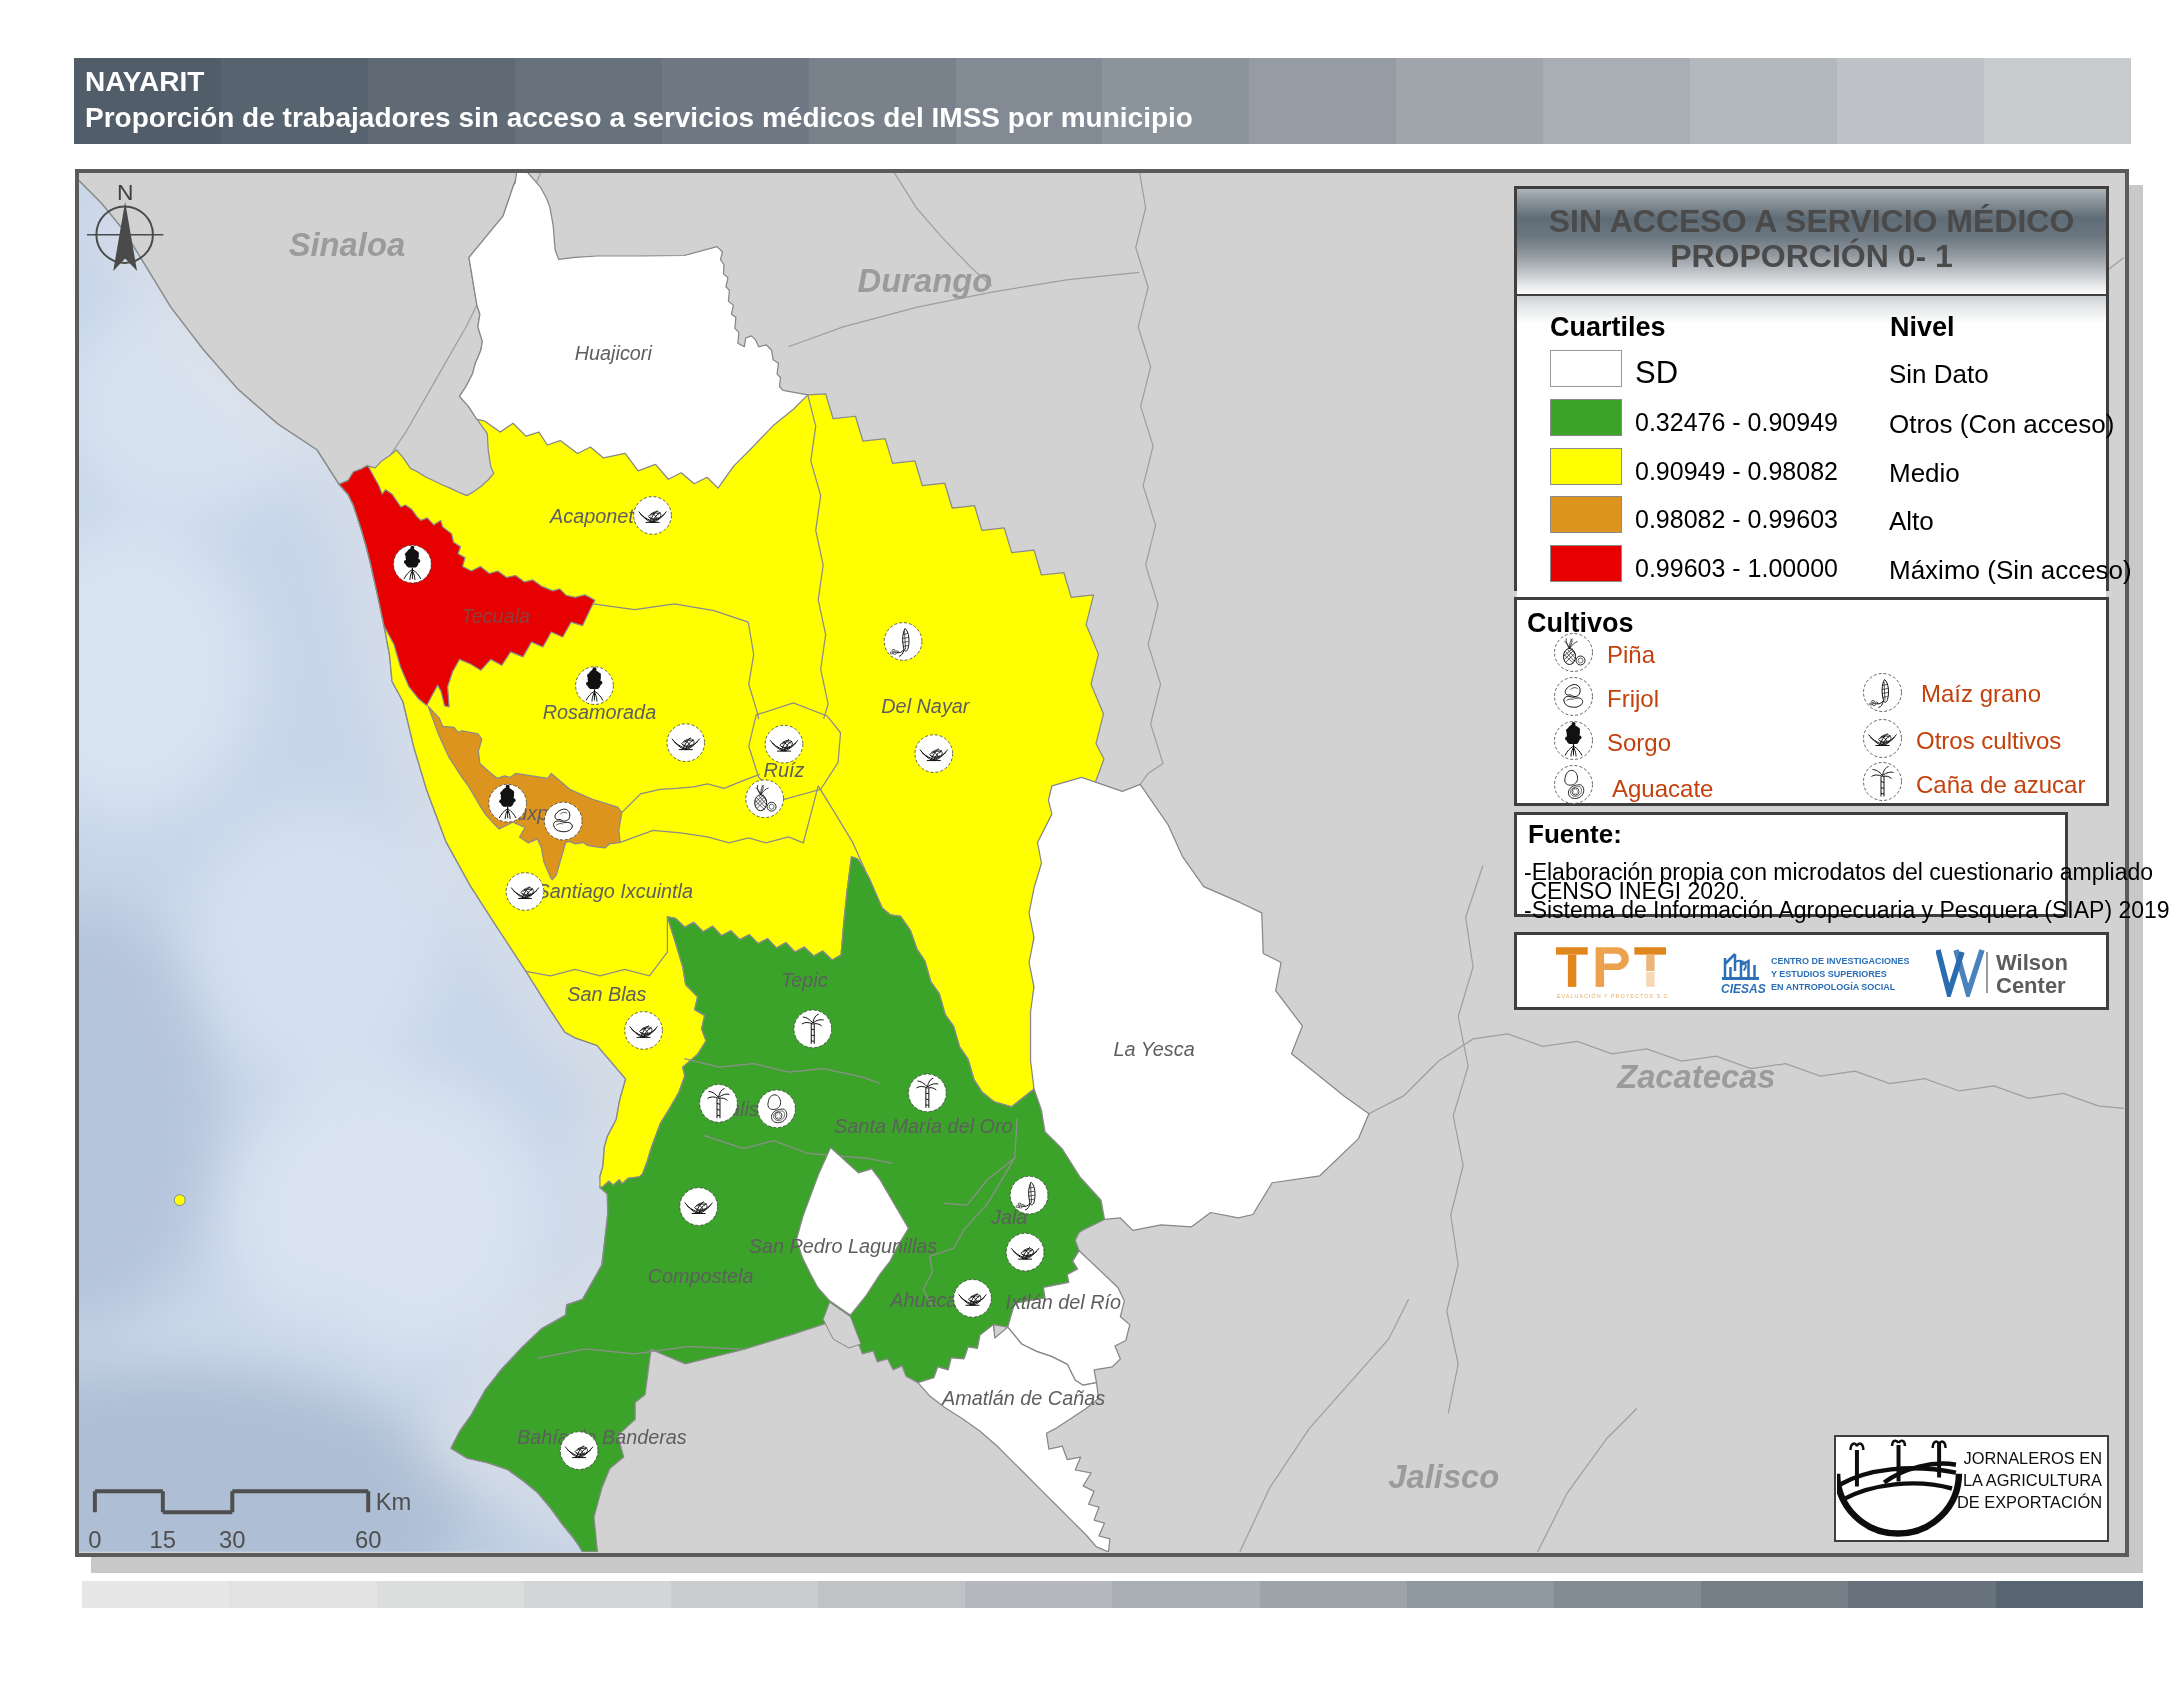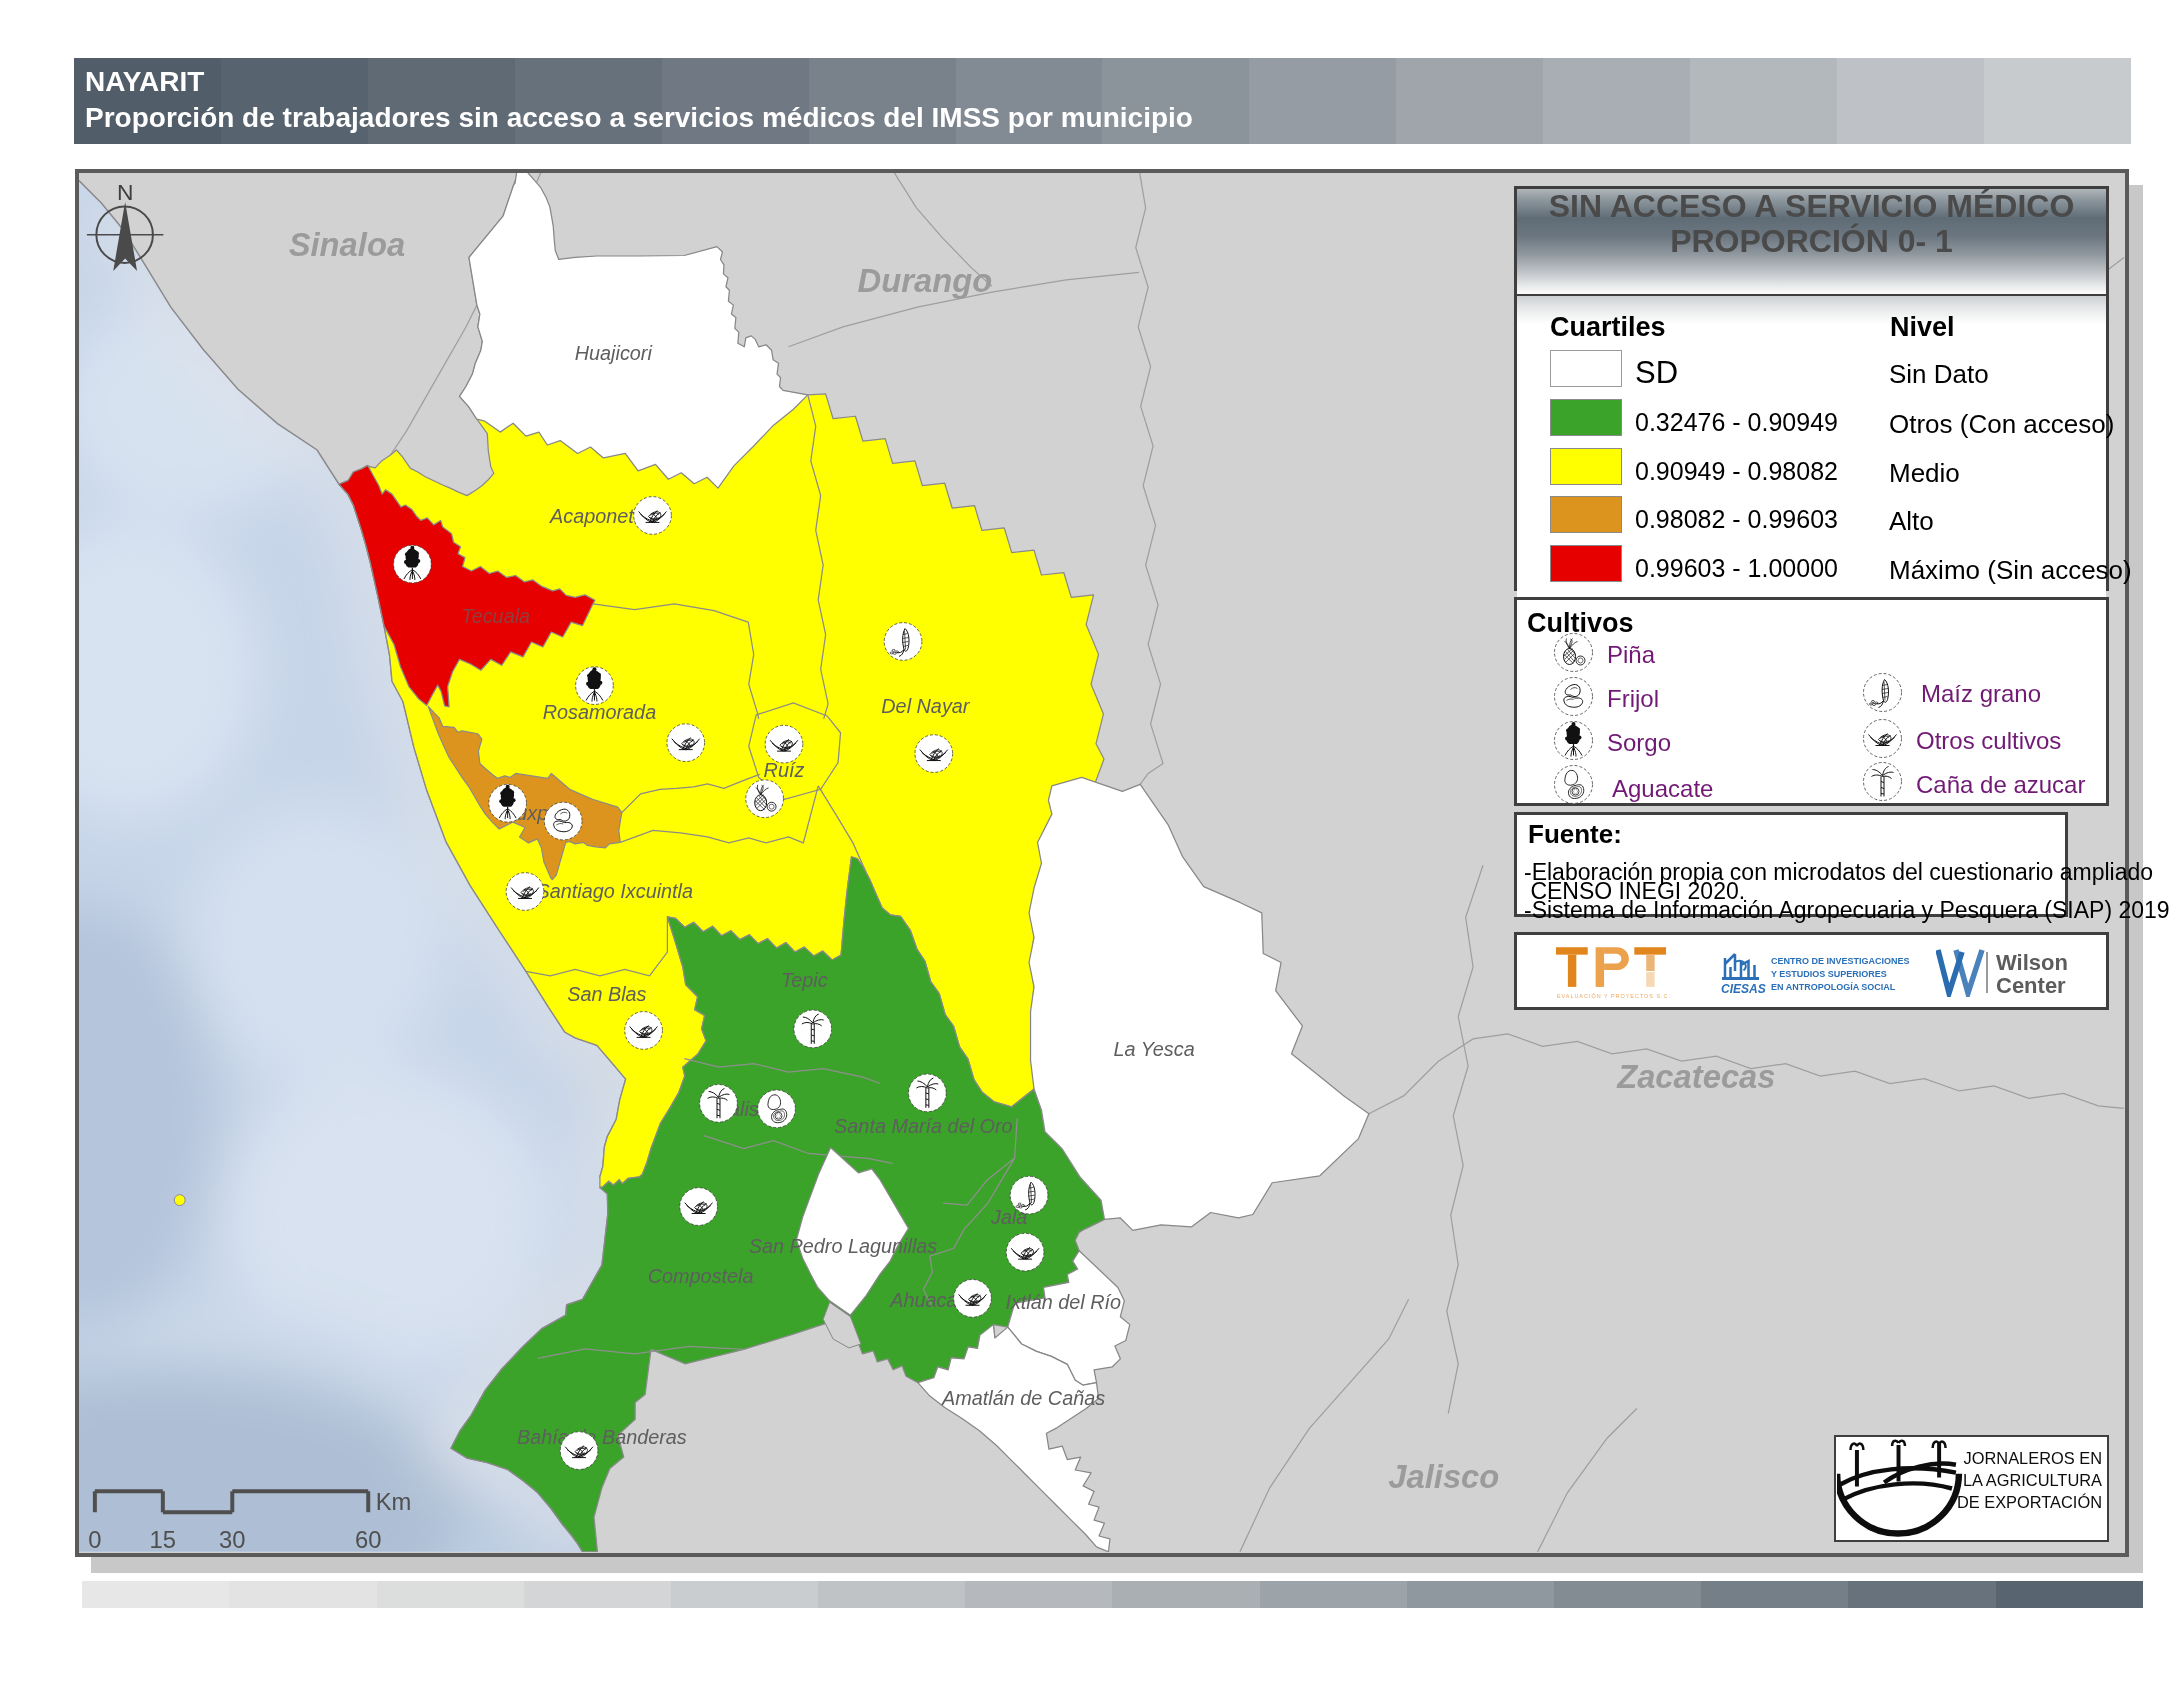--- a/index.html
+++ b/index.html
@@ -8,34 +8,34 @@
  background:linear-gradient(90deg,#515d69 0.00%,#515d69 7.14%,#57636e 7.14%,#57636e 14.29%,#5f6a75 14.29%,#5f6a75 21.43%,#67717c 21.43%,#67717c 28.57%,#707983 28.57%,#707983 35.71%,#79828b 35.71%,#79828b 42.86%,#828a93 42.86%,#828a93 50.00%,#8b939b 50.00%,#8b939b 57.14%,#959ca3 57.14%,#959ca3 64.29%,#9fa5ab 64.29%,#9fa5ab 71.43%,#a9aeb4 71.43%,#a9aeb4 78.57%,#b3b8bc 78.57%,#b3b8bc 85.71%,#bec1c5 85.71%,#bec1c5 92.86%,#c8cbce 92.86%,#c8cbce 100.00%);
  color:#fff;font-weight:bold;font-size:28px;line-height:36px;box-sizing:border-box;padding:6px 0 0 11px}
 #mapshadow{position:absolute;left:91px;top:185px;width:2052px;height:1388px;background:#c8c8c8}
 #mapframe{position:absolute;left:75px;top:169px;width:2054px;height:1388px;border:4.5px solid #5b5b5b;box-sizing:border-box;background:#d2d2d2;overflow:hidden}
 #bottombar{position:absolute;left:82px;top:1581px;width:2061px;height:27px;
  background:linear-gradient(90deg,#e7e7e7 0.00%,#e7e7e7 7.14%,#e3e3e3 7.14%,#e3e3e3 14.29%,#dcdddd 14.29%,#dcdddd 21.43%,#d3d5d7 21.43%,#d3d5d7 28.57%,#cacdcf 28.57%,#cacdcf 35.71%,#c0c3c6 35.71%,#c0c3c6 42.86%,#b5b9bd 42.86%,#b5b9bd 50.00%,#a9afb3 50.00%,#a9afb3 57.14%,#9da4a9 57.14%,#9da4a9 64.29%,#90989f 64.29%,#90989f 71.43%,#838c93 71.43%,#838c93 78.57%,#757f88 78.57%,#757f88 85.71%,#67727c 85.71%,#67727c 92.86%,#586570 92.86%,#586570 100.00%)}
 .box{position:absolute;background:#ffffff;border:3px solid #3f3f3f;box-sizing:border-box}
 #legendbox{left:1514px;top:186px;width:595px;height:405px}
 #legendhead{position:absolute;left:0;top:0;width:100%;height:105px;
  background:linear-gradient(180deg,#b0b6ba 0%,#8d979e 10%,#5f6c76 28%,#6b7680 45%,#8f979e 62%,#bdc1c5 78%,#e7e9ea 92%,#fdfdfd 100%);
- text-align:center;color:#4a4a4a;font-weight:bold;font-size:32px;line-height:35px;box-sizing:border-box}
+ text-align:center;color:#4a4a4a;font-weight:bold;font-size:32px;line-height:35px;padding-top:15px;box-sizing:border-box}
 #legendbody{position:absolute;left:0;top:105px;width:100%;height:100%;
  background:linear-gradient(180deg,#c9cdd0 0%,#e6e8e9 14px,#ffffff 30px,#ffffff 100%)}
 #legendbody:before{content:"";position:absolute;left:0;top:0;width:100%;height:2px;background:#3f3f3f}
 .lhead{position:absolute;font-weight:bold;font-size:27px;color:#000}
 .swatch{position:absolute;left:33px;width:72px;height:37px;border:1.5px solid #9a9a9a;box-sizing:border-box}
 .rangetx{position:absolute;left:118px;font-size:25px;color:#000;white-space:nowrap}
 .niveltx{position:absolute;left:372px;font-size:26px;color:#000;white-space:nowrap}
 #cultbox{left:1514px;top:597px;width:595px;height:209px}
 #fuentebox{left:1514px;top:812px;width:554px;height:105px}
 #logobox{left:1514px;top:932px;width:595px;height:78px}
 #jornbox{left:1834px;top:1435px;width:275px;height:107px;border-width:2.5px}
 .cicon{position:absolute;width:47px;height:47px}
-.clabel{position:absolute;font-size:24px;color:#701a75;white-space:nowrap}
+.clabel{position:absolute;font-size:24px;color:#c2410c;white-space:nowrap}
 svg{display:block}
 </style>
 </head>
 <body>
 <div id="titlebar">NAYARIT<br>Proporción de trabajadores sin acceso a servicios médicos del IMSS por municipio</div>
 <div id="mapshadow"></div>
 <div id="bottombar"></div>
 <div id="mapframe">
 <svg id="map" width="2045" height="1379" viewBox="160 350 4122 2779">
 <defs>

